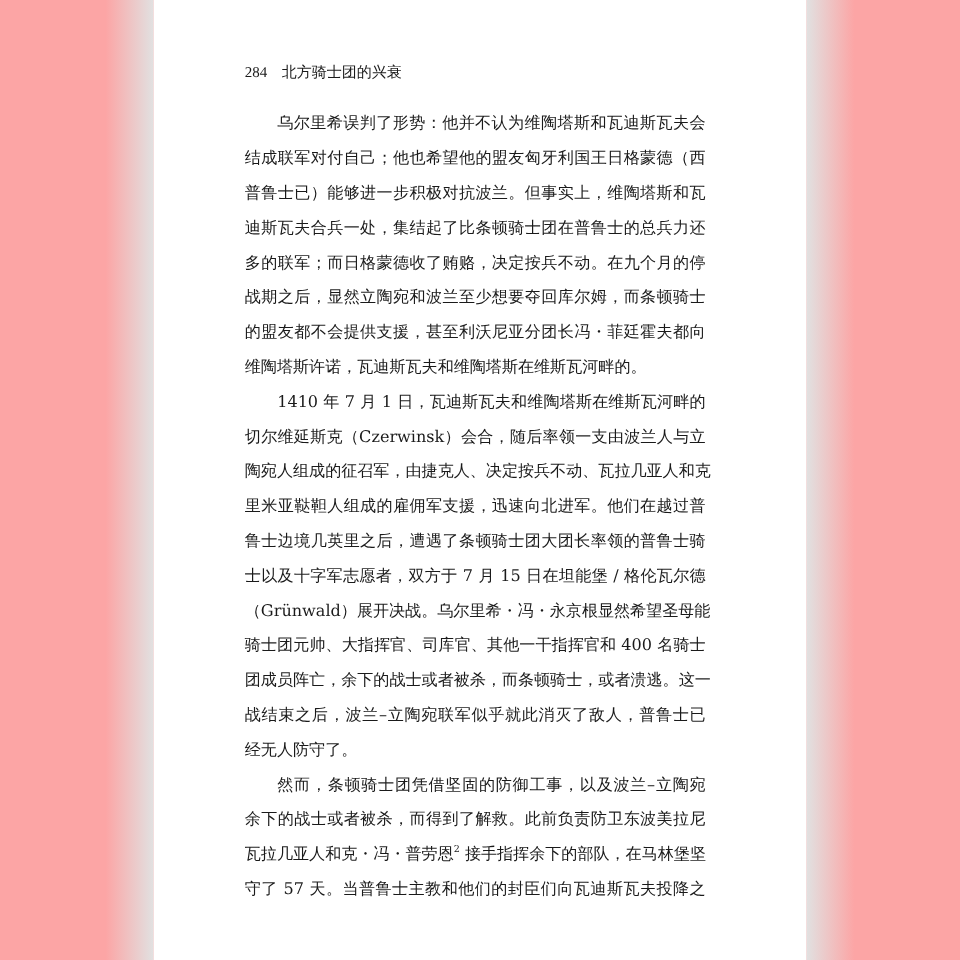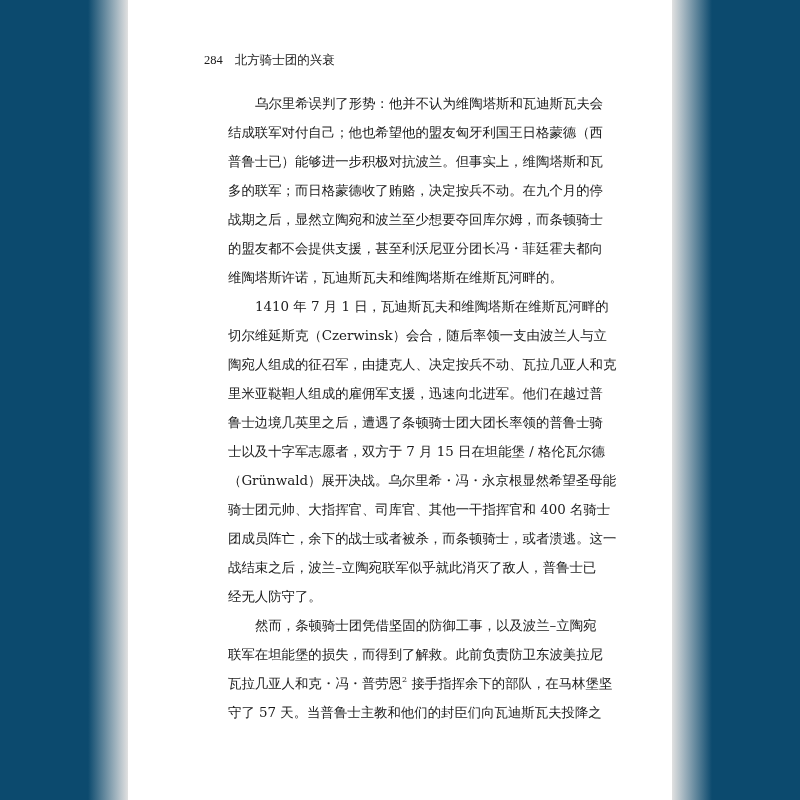--- a/index.html
+++ b/index.html
@@ -7,21 +7,21 @@
       padding: 0;
       width: 800px;
       height: 800px;
       background: #ffffff;
       overflow: hidden;
     }
     .viewport {
       position: relative;
       width: 800px;
       height: 800px;
-      background: #0c4a6e;
+      background: #fca5a5;
     }
     .shadow-left {
       position: absolute;
       left: 88px;
       top: 0;
       width: 40px;
       height: 800px;
       background: linear-gradient(to right, rgba(255,255,255,0) 0%, rgba(225,225,225,1) 100%);
     }
     .shadow-right {
@@ -60,21 +60,20 @@
       font-family: "DejaVu Serif", "Liberation Serif", serif;
       font-size: 13.4px;
       color: #1a1a1a;
     }
     .line {
       height: 29px;
       line-height: 29px;
       white-space: nowrap;
       text-align: justify;
       text-align-last: justify;
-      margin-left: 24px;
     }
     .line.last {
       text-align-last: left;
     }
     .line.indent {
       padding-left: 27px;
     }
     sup.fn {
       font-size: 8px;
       vertical-align: 6px;
@@ -92,20 +91,21 @@
     <div class="running-head">
       <span class="page-num">284</span><span>北方骑士团的兴衰</span>
     </div>
 
     <div class="body-text">
 
       <div class="paragraph">
         <div class="line indent">乌尔里希误判了形势：他并不认为维陶塔斯和瓦迪斯瓦夫会</div>
         <div class="line">结成联军对付自己；他也希望他的盟友匈牙利国王日格蒙德（西</div>
         <div class="line">普鲁士已）能够进一步积极对抗波兰。但事实上，维陶塔斯和瓦</div>
+        <div class="line">迪斯瓦夫合兵一处，集结起了比条顿骑士团在普鲁士的总兵力还</div>
         <div class="line">多的联军；而日格蒙德收了贿赂，决定按兵不动。在九个月的停</div>
         <div class="line">战期之后，显然立陶宛和波兰至少想要夺回库尔姆，而条顿骑士</div>
         <div class="line">的盟友都不会提供支援，甚至利沃尼亚分团长冯・菲廷霍夫都向</div>
         <div class="line last">维陶塔斯许诺，瓦迪斯瓦夫和维陶塔斯在维斯瓦河畔的。</div>
       </div>
 
       <div class="paragraph">
         <div class="line indent">1410 年 7 月 1 日，瓦迪斯瓦夫和维陶塔斯在维斯瓦河畔的</div>
         <div class="line">切尔维延斯克（Czerwinsk）会合，随后率领一支由波兰人与立</div>
         <div class="line">陶宛人组成的征召军，由捷克人、决定按兵不动、瓦拉几亚人和克</div>
@@ -114,19 +114,19 @@
         <div class="line">士以及十字军志愿者，双方于 7 月 15 日在坦能堡 / 格伦瓦尔德</div>
         <div class="line">（Grünwald）展开决战。乌尔里希・冯・永京根显然希望圣母能</div>
         <div class="line">骑士团元帅、大指挥官、司库官、其他一干指挥官和 400 名骑士</div>
         <div class="line">团成员阵亡，余下的战士或者被杀，而条顿骑士，或者溃逃。这一</div>
         <div class="line">战结束之后，波兰–立陶宛联军似乎就此消灭了敌人，普鲁士已</div>
         <div class="line last">经无人防守了。</div>
       </div>
 
       <div class="paragraph">
         <div class="line indent">然而，条顿骑士团凭借坚固的防御工事，以及波兰–立陶宛</div>
-        <div class="line">联军在坦能堡的损失，而得到了解救。此前负责防卫东波美拉尼</div>
+        <div class="line">余下的战士或者被杀，而得到了解救。此前负责防卫东波美拉尼</div>
         <div class="line"><span>瓦拉几亚人和克・冯・普劳恩</span><sup class="fn">2</sup><span> 接手指挥余下的部队，在马林堡坚</span></div>
         <div class="line">守了 57 天。当普鲁士主教和他们的封臣们向瓦迪斯瓦夫投降之</div>
       </div>
     </div>
   </div>
 </div>
 
 </body></html>

